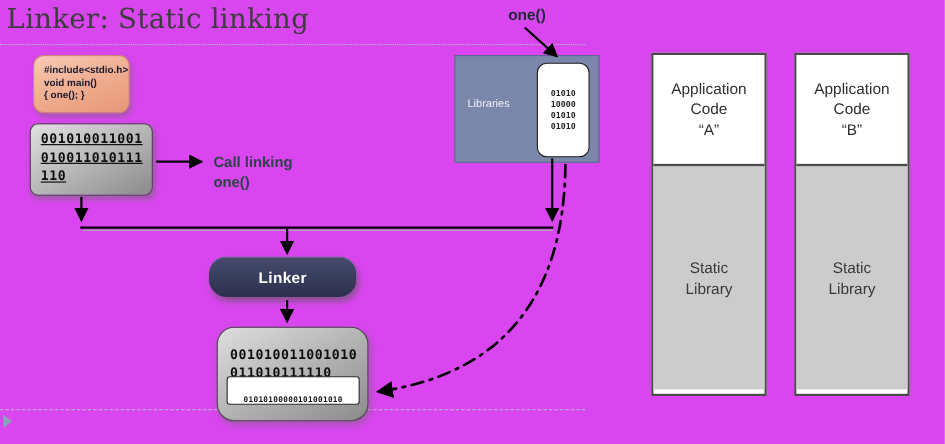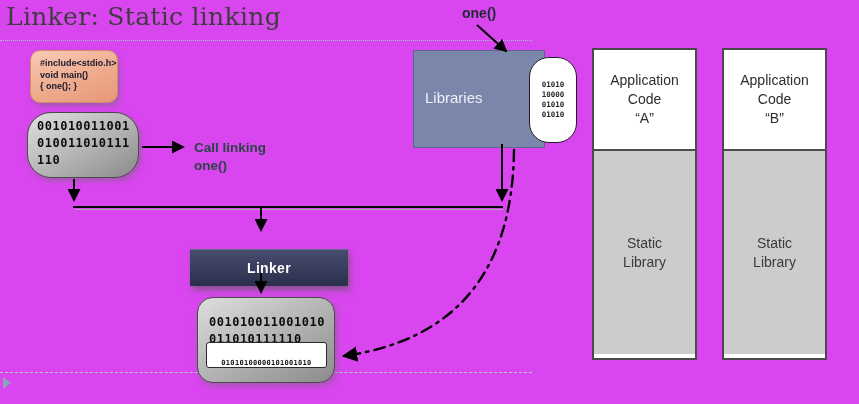--- a/index.html
+++ b/index.html
@@ -23,41 +23,42 @@
     position:absolute; left:30px; top:50px; width:88px; height:53px; box-sizing:border-box;
     border-radius:10px; border:1px solid #cf8a6d;
     background:linear-gradient(160deg,#f8cab6 0%,#efab8d 55%,#e69878 100%);
     box-shadow:2px 3px 5px rgba(110,110,110,.5);
     padding:7px 0 0 9px;
   }
   .src-line { font-size:9px; font-weight:bold; color:#18182e; line-height:11.5px; white-space:nowrap; }
   
   .obj-box {
     position:absolute; left:27px; top:112px; width:112px; height:66px; box-sizing:border-box;
-    border-radius:24px; border:1.5px solid #4a4a4a;
+    border-radius:8px; border:1.5px solid #4a4a4a;
     background:linear-gradient(150deg,#e0e0e0 0%,#b3b3b3 55%,#8a8a8a 100%);
     box-shadow:2px 3px 5px rgba(110,110,110,.5);
     padding:5px 0 0 9px;
+    text-decoration:underline;
   }
   .bin-line { font-family:"DejaVu Sans Mono",monospace; font-size:12px; font-weight:bold; color:#0d0d0d; line-height:17px; letter-spacing:.5px; white-space:nowrap; }
   .call-label { position:absolute; left:194px; top:139px; font-size:13.5px; font-weight:bold; color:#2b4347; line-height:17.5px; }
   .one-label  { position:absolute; left:462px; top:5px; font-size:14px; font-weight:bold; color:#1c2a33; }
   
   .lib-box { position:absolute; left:413px; top:50px; width:132px; height:98px; background:#7b86ab; border:1px solid #5d678c; box-sizing:border-box; }
-  .lib-label { position:absolute; left:11px; top:38px; font-size:15px; color:#eef1f7; }
+  .lib-label { position:absolute; left:11px; top:38px; font-size:10px; color:#eef1f7; }
   .routine-box {
     position:absolute; left:74px; top:6px; width:48px; height:86px; box-sizing:border-box;
-    background:#fff; border:1.5px solid #1f1f1f; border-radius:20px;
-    display:flex; flex-direction:column; align-items:center; justify-content:center;margin-left:41px;
+    background:#fff; border:1.5px solid #1f1f1f; border-radius:9px;
+    display:flex; flex-direction:column; align-items:center; justify-content:center;
   }
   .routine-line { font-family:"DejaVu Sans Mono",monospace; font-size:7.5px; font-weight:bold; color:#222; line-height:10px; }
   
   .linker-box {
-    position:absolute; left:190px; top:249px; width:158px; height:37px; box-sizing:border-box;
-    border-radius:0; background:linear-gradient(#474c6e,#2b2f4c); border-top:1px solid #6a6f8e;
+    position:absolute; left:190px; top:233px; width:134px; height:37px; box-sizing:border-box;
+    border-radius:16px; background:linear-gradient(#474c6e,#2b2f4c); border-top:1px solid #6a6f8e;
     box-shadow:2px 4px 6px rgba(90,90,90,.65);
     display:flex; align-items:center; justify-content:center;
     color:#ffffff; font-weight:bold; font-size:14px; letter-spacing:.3px;
   }
   
   .out-box {
     position:absolute; left:197px; top:297px; width:138px; height:86px; box-sizing:border-box;
     border-radius:16px; border:1.5px solid #4a4a4a;
     background:linear-gradient(150deg,#dedede 0%,#b0b0b0 55%,#8c8c8c 100%);
     box-shadow:2px 3px 6px rgba(110,110,110,.5);

